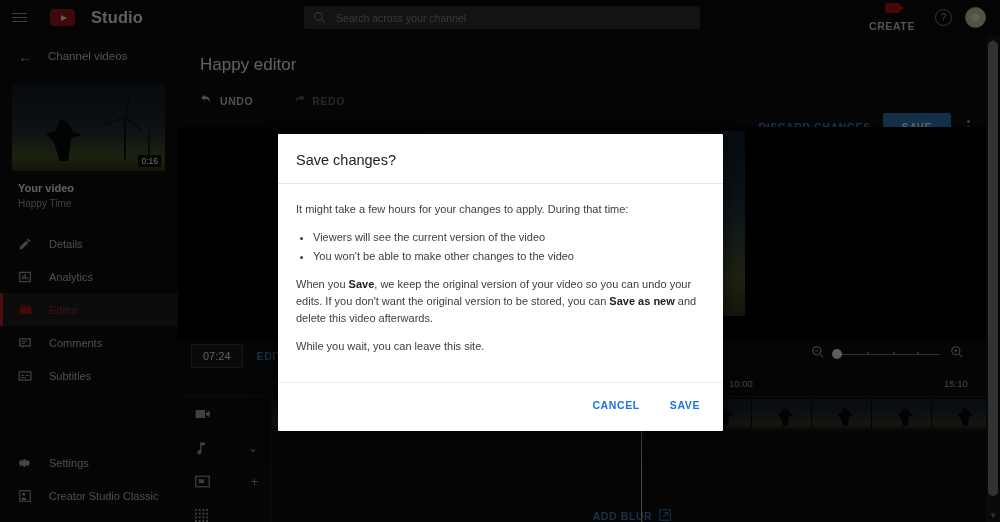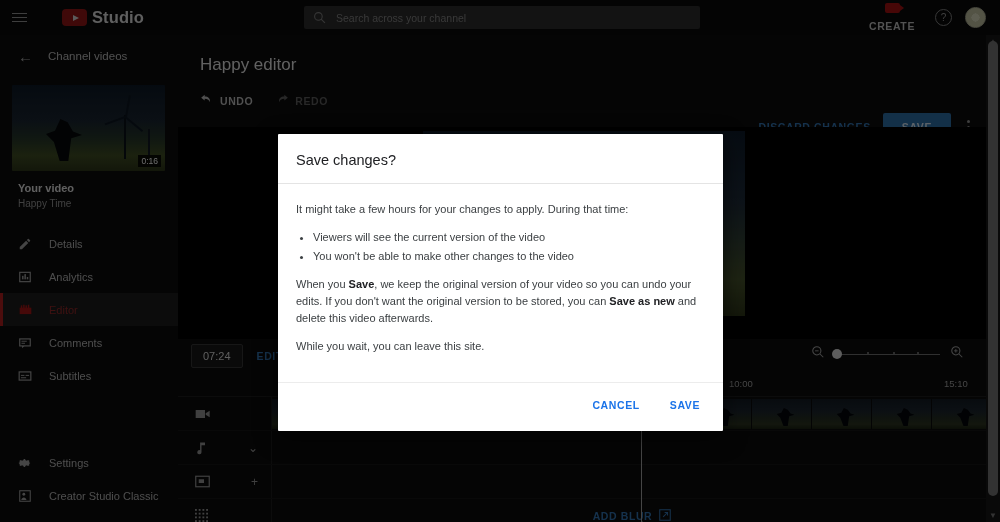--- a/index.html
+++ b/index.html
@@ -15,21 +15,21 @@
   #topbar {
     position: absolute; top: 0; left: 0; width: 1000px; height: 35px;
     background: #0a0a0a;
     display: flex; align-items: center;
     z-index: 30;
   }
   #hamburger {
     width: 38px; height: 35px; display: flex; align-items: center; justify-content: center;
   }
   #hamburger .bar { display: block; width: 15px; height: 1.5px; background: #8a8a8a; margin: 2.5px 0; }
-  #brand { display: flex; align-items: center; gap: 5px; margin-left: 24px; }
+  #brand { display: flex; align-items: center; gap: 16px; margin-left: 12px; }
   .yt-logo {
     width: 25px; height: 17px; background: #8c1515; border-radius: 4px;
     display: flex; align-items: center; justify-content: center;
   }
   .yt-logo .tri {
     width: 0; height: 0; border-left: 6px solid #c9c9c9;
     border-top: 3.5px solid transparent; border-bottom: 3.5px solid transparent;
     margin-left: 2px;
   }
   #brand-text { color: #d2d2d2; font-size: 16.5px; font-weight: bold; letter-spacing: .1px; }
@@ -112,21 +112,21 @@
     content: ""; position: absolute; left: 0; top: 0; bottom: 0; width: 2.5px; background: #a81d1d;
   }
   .nav-item.active .nav-ic { color: #9b1414; }
   .nav-item.active .nav-lbl { color: #8c2626; }
 
   #nav-bottom { position: absolute; bottom: 10px; left: 0; right: 0; }
 
   
   #main { position: absolute; top: 35px; left: 178px; width: 814px; height: 487px; background: #0c0c0c; }
   #page-title { color: #d8d8d8; font-size: 17px; margin: 20px 0 0 22px; }
-  #editor-actions { display: flex; align-items: center; height: 34px; margin: 9px 0 0 22px; }
+  #editor-actions { display: flex; align-items: center; height: 34px; margin: 9px 0 0 22px; gap: 17px; }
   .act-btn { display: flex; align-items: center; gap: 6px; margin-right: 22px; cursor: pointer; }
   .act-btn .txt { font-size: 10.5px; font-weight: bold; letter-spacing: .6px; }
   #undo-btn .ic, #undo-btn .txt { color: #b3b3b3; }
   #redo-btn .ic, #redo-btn .txt { color: #595959; }
 
   #right-actions {
     position: absolute; right: 18px; top: 78px; display: flex; align-items: center; gap: 12px;
   }
   #discard-btn {
     background: transparent; border: 0; color: #2f6ea8; font-size: 10.5px;

